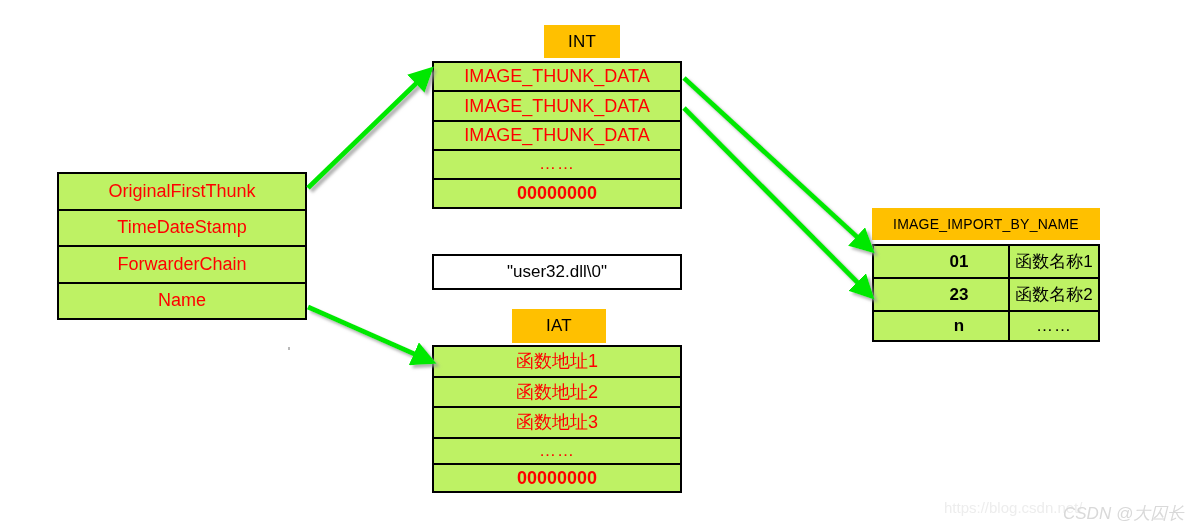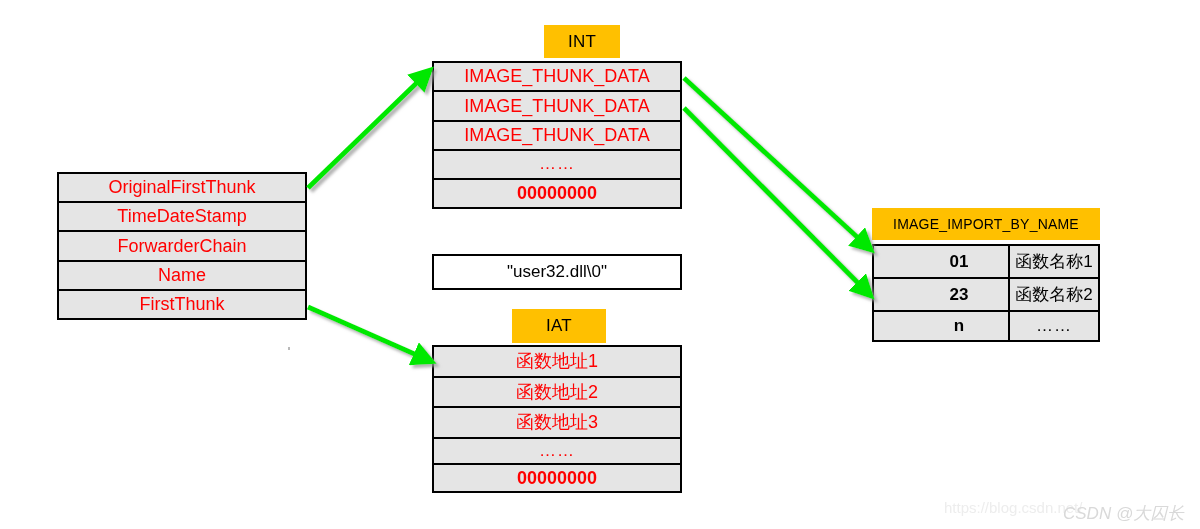--- a/index.html
+++ b/index.html
@@ -28,21 +28,21 @@
     font-weight: 400;
     letter-spacing: 0.2px;
     white-space: nowrap;
   }
 
   
   .tbl {
     position: absolute;
     border: 2px solid #000000;
     box-sizing: border-box;
-    background: #e5e5e5;
+    background: #bef264;
     display: flex;
     flex-direction: column;
   }
   .row {
     flex: 1 1 auto;
     border-bottom: 2px solid #000000;
     display: flex;
     align-items: center;
     justify-content: center;
     box-sizing: border-box;
@@ -133,23 +133,20 @@
       <span class="red" style="font-size:18px;">OriginalFirstThunk</span>
     </div>
     <div class="row">
       <span class="red" style="font-size:18px;">TimeDateStamp</span>
     </div>
     <div class="row">
       <span class="red" style="font-size:18px;">ForwarderChain</span>
     </div>
     <div class="row">
       <span class="red" style="font-size:18px;">Name</span>
-    </div>
-    <div class="row">
-      <span class="red" style="font-size:18px;">FirstThunk</span>
     </div>
   </div>
 
   <div class="hdr" style="left:544px; top:25px; width:76px; height:33px; font-size:17px;">
     <span>INT</span>
   </div>
 
   <div class="tbl" style="left:432px; top:61px; width:250px; height:148px;">
     <div class="row">
       <span class="red" style="font-size:18px;">IMAGE_THUNK_DATA</span>

